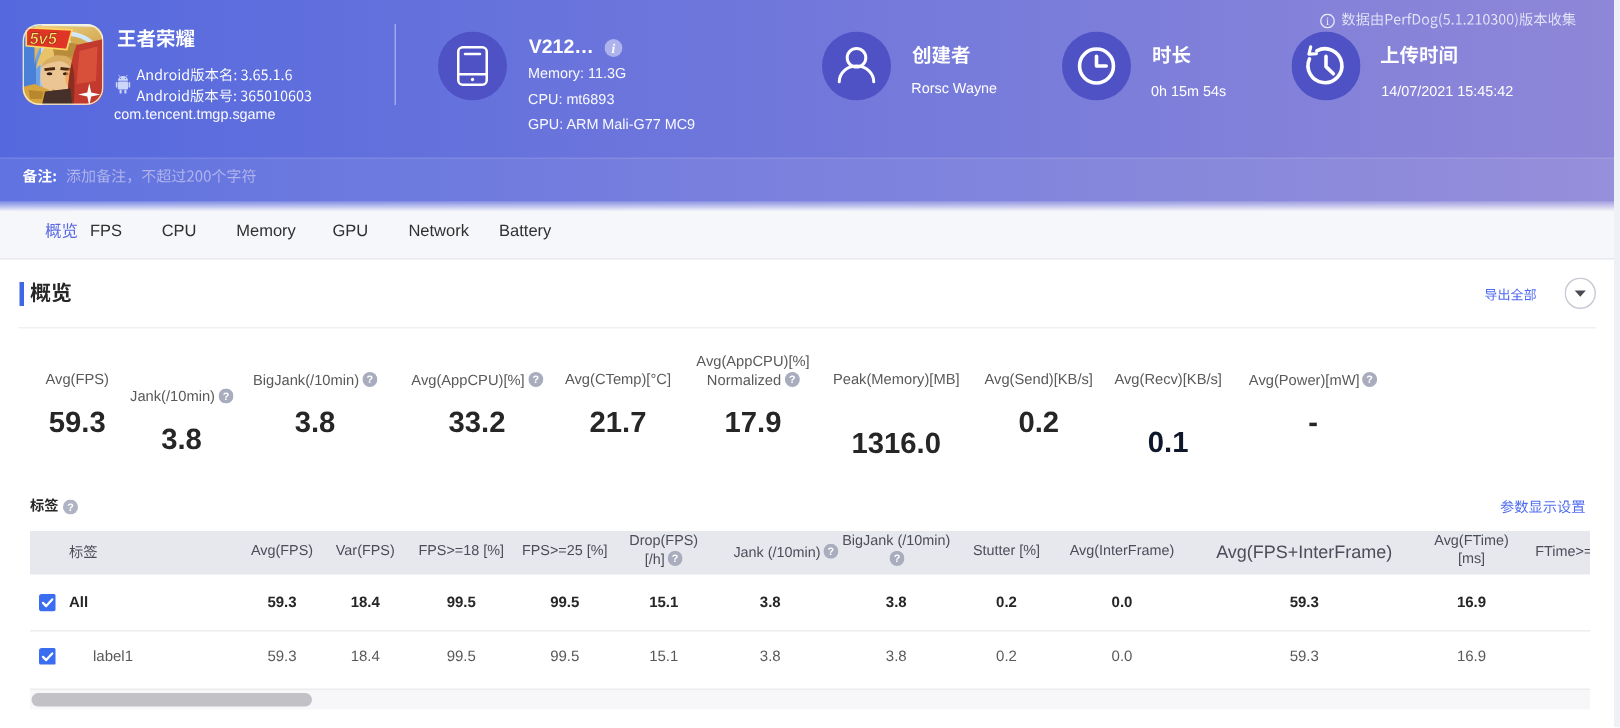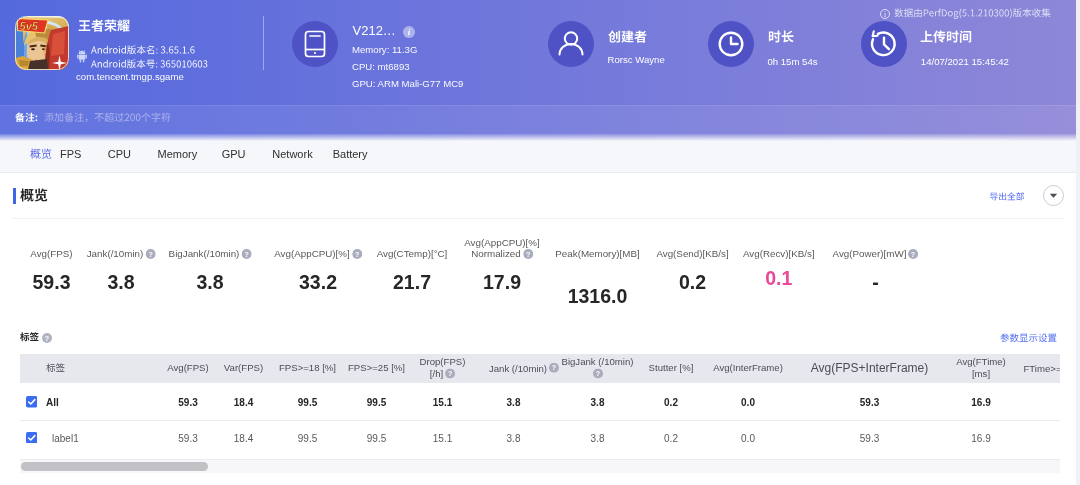--- a/index.html
+++ b/index.html
@@ -82,21 +82,21 @@
     </g>
   </svg>
 <div class="a" style="left:263px;top:16px;width:1px;height:54px;background:rgba(255,255,255,0.4)"></div>
 <svg class="a" style="left:291.5px;top:20.5px" width="46" height="46" viewBox="0 0 46 46">
 <circle cx="23" cy="23" r="23" fill="#4e52c5"></circle>
 <rect x="13.5" y="10.5" width="19" height="25" rx="3" fill="none" stroke="#fff" stroke-width="1.7"></rect>
 <line x1="18" y1="15" x2="28" y2="15" stroke="#fff" stroke-width="1.7" stroke-linecap="round"></line>
 <line x1="13.5" y1="28.5" x2="32.5" y2="28.5" stroke="#fff" stroke-width="1.7"></line>
 <circle cx="23" cy="32" r="1.1" fill="#fff"></circle>
   </svg>
-<div class="lat" style="left:352.5px;top:22.6px;font-size:13px;font-weight:normal;color:#fff">V212…</div>
+<div class="lat" style="left:352.5px;top:22.6px;font-size:13px;font-weight:bold;color:#fff">V212…</div>
 <svg class="a" style="left:403px;top:26px" width="12" height="12" viewBox="0 0 12 12">
 <circle cx="6" cy="6" r="6" fill="rgba(255,255,255,0.45)"></circle>
 <text x="6" y="9" text-anchor="middle" font-size="9" font-style="italic" font-weight="bold" fill="#fff" font-family="Liberation Serif">i</text>
   </svg>
 <div class="lat" style="left:352px;top:44.4px;font-size:9.6px;color:rgba(255,255,255,0.96)">Memory: 11.3G</div>
 <div class="lat" style="left:352px;top:61.3px;font-size:9.6px;color:rgba(255,255,255,0.96)">CPU: mt6893</div>
 <div class="lat" style="left:352px;top:77.5px;font-size:9.6px;color:rgba(255,255,255,0.96)">GPU: ARM Mali-G77 MC9</div>
 <svg class="a" style="left:548px;top:20.5px" width="46" height="46" viewBox="0 0 46 46">
 <circle cx="23" cy="23" r="23" fill="#4e52c5"></circle>
 <circle cx="23" cy="17.5" r="6.2" fill="none" stroke="#fff" stroke-width="2"></circle>
@@ -158,21 +158,21 @@
 <circle cx="10.5" cy="10.5" r="10" fill="#fff" stroke="#c9ccd4" stroke-width="1"></circle>
 <path d="M6.8,8.7 L14.2,8.7 L10.5,12.8 Z" fill="#4a4a55"></path>
   </svg>
 <div class="a" style="left:12px;top:217.5px;width:1052px;height:1px;background:#f0f1f5"></div>
 <div class="a" style="left:51.5px;top:237px;transform:translateX(-50%);text-align:center;white-space:nowrap">
 <div style="height:22.5px;display:flex;flex-direction:column;justify-content:flex-end;font-size:9.8px;color:#595959;line-height:11.5px">
 <div>Avg(FPS)</div>
     </div>
 <div style="margin-top:13.1px;font-size:19.5px;font-weight:bold;color:#262626;line-height:19.5px">59.3</div>
   </div>
-<div class="a" style="left:121px;top:237px;transform:translateX(-50%);text-align:center;white-space:nowrap">
+<div class="a" style="left:121px;top:248px;transform:translateX(-50%);text-align:center;white-space:nowrap">
 <div style="height:22.5px;display:flex;flex-direction:column;justify-content:flex-end;font-size:9.8px;color:#595959;line-height:11.5px">
 <div>Jank(/10min)<span class="q"><svg width="10" height="10" viewBox="0 0 10 10">
             <circle cx="5.0" cy="5.0" r="5.0" fill="#a9acbd"></circle>
             <text x="5.0" y="7.6" text-anchor="middle" font-size="7.2" font-weight="bold" fill="#fff" font-family="Liberation Sans">?</text>
           </svg></span></div>
     </div>
 <div style="margin-top:13.1px;font-size:19.5px;font-weight:bold;color:#262626;line-height:19.5px">3.8</div>
   </div>
 <div class="a" style="left:210px;top:237px;transform:translateX(-50%);text-align:center;white-space:nowrap">
 <div style="height:22.5px;display:flex;flex-direction:column;justify-content:flex-end;font-size:9.8px;color:#595959;line-height:11.5px">
@@ -216,21 +216,21 @@
 <div class="a" style="left:692.5px;top:237px;transform:translateX(-50%);text-align:center;white-space:nowrap">
 <div style="height:22.5px;display:flex;flex-direction:column;justify-content:flex-end;font-size:9.8px;color:#595959;line-height:11.5px">
 <div>Avg(Send)[KB/s]</div>
     </div>
 <div style="margin-top:13.1px;font-size:19.5px;font-weight:bold;color:#262626;line-height:19.5px">0.2</div>
   </div>
 <div class="a" style="left:778.8px;top:237px;transform:translateX(-50%);text-align:center;white-space:nowrap">
 <div style="height:22.5px;display:flex;flex-direction:column;justify-content:flex-end;font-size:9.8px;color:#595959;line-height:11.5px">
 <div>Avg(Recv)[KB/s]</div>
     </div>
-<div style="margin-top:9px;font-size:19.5px;font-weight:bold;color:#ec4899;line-height:19.5px">0.1</div>
+<div style="margin-top:26px;font-size:19.5px;font-weight:bold;color:#0f172a;line-height:19.5px">0.1</div>
   </div>
 <div class="a" style="left:875.5px;top:237px;transform:translateX(-50%);text-align:center;white-space:nowrap">
 <div style="height:22.5px;display:flex;flex-direction:column;justify-content:flex-end;font-size:9.8px;color:#595959;line-height:11.5px">
 <div>Avg(Power)[mW]<span class="q"><svg width="10" height="10" viewBox="0 0 10 10">
             <circle cx="5.0" cy="5.0" r="5.0" fill="#a9acbd"></circle>
             <text x="5.0" y="7.6" text-anchor="middle" font-size="7.2" font-weight="bold" fill="#fff" font-family="Liberation Sans">?</text>
           </svg></span></div>
     </div>
 <div style="margin-top:13.1px;font-size:19.5px;font-weight:bold;color:#262626;line-height:19.5px">-</div>
   </div>
@@ -284,21 +284,21 @@
 <div class="a" style="left:577.5px;top:54.30000000000001px;transform:translate(-50%,-50%);font-size:10px;font-weight:bold;color:#262626">3.8</div>
 <div class="a" style="left:651.0px;top:54.30000000000001px;transform:translate(-50%,-50%);font-size:10px;font-weight:bold;color:#262626">0.2</div>
 <div class="a" style="left:728.0px;top:54.30000000000001px;transform:translate(-50%,-50%);font-size:10px;font-weight:bold;color:#262626">0.0</div>
 <div class="a" style="left:849.5px;top:54.30000000000001px;transform:translate(-50%,-50%);font-size:10px;font-weight:bold;color:#262626">59.3</div>
 <div class="a" style="left:961.0px;top:54.30000000000001px;transform:translate(-50%,-50%);font-size:10px;font-weight:bold;color:#262626">16.9</div>
 <div class="a" style="left:0;top:72.30000000000001px;width:1040px;height:1px;background:#ececee"></div>
 <svg class="a" style="left:5.5px;top:83.5px" width="11.5" height="11.5" viewBox="0 0 12 12">
 <rect width="12" height="12" rx="2" fill="#3a6df0"></rect>
 <path d="M2.8,6.2 L5,8.4 L9.2,3.8" fill="none" stroke="#fff" stroke-width="1.6" stroke-linecap="round" stroke-linejoin="round"></path>
     </svg>
-<div class="a" style="left:32px;top:89.5px;transform:translateY(-50%);font-size:10px;color:#595959">label1</div>
+<div class="a" style="left:42px;top:89.5px;transform:translateY(-50%);font-size:10px;color:#595959">label1</div>
 <div class="a" style="left:168.0px;top:89.5px;transform:translate(-50%,-50%);font-size:10px;color:#595959">59.3</div>
 <div class="a" style="left:223.5px;top:89.5px;transform:translate(-50%,-50%);font-size:10px;color:#595959">18.4</div>
 <div class="a" style="left:287.5px;top:89.5px;transform:translate(-50%,-50%);font-size:10px;color:#595959">99.5</div>
 <div class="a" style="left:356.5px;top:89.5px;transform:translate(-50%,-50%);font-size:10px;color:#595959">99.5</div>
 <div class="a" style="left:422.5px;top:89.5px;transform:translate(-50%,-50%);font-size:10px;color:#595959">15.1</div>
 <div class="a" style="left:493.5px;top:89.5px;transform:translate(-50%,-50%);font-size:10px;color:#595959">3.8</div>
 <div class="a" style="left:577.5px;top:89.5px;transform:translate(-50%,-50%);font-size:10px;color:#595959">3.8</div>
 <div class="a" style="left:651.0px;top:89.5px;transform:translate(-50%,-50%);font-size:10px;color:#595959">0.2</div>
 <div class="a" style="left:728.0px;top:89.5px;transform:translate(-50%,-50%);font-size:10px;color:#595959">0.0</div>
 <div class="a" style="left:849.5px;top:89.5px;transform:translate(-50%,-50%);font-size:10px;color:#595959">59.3</div>

